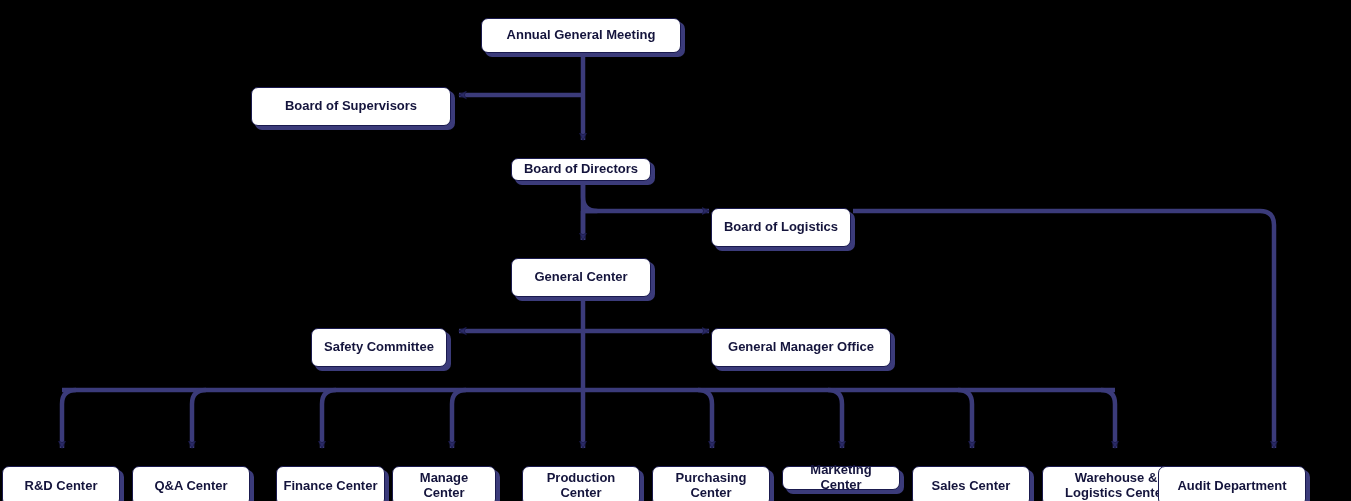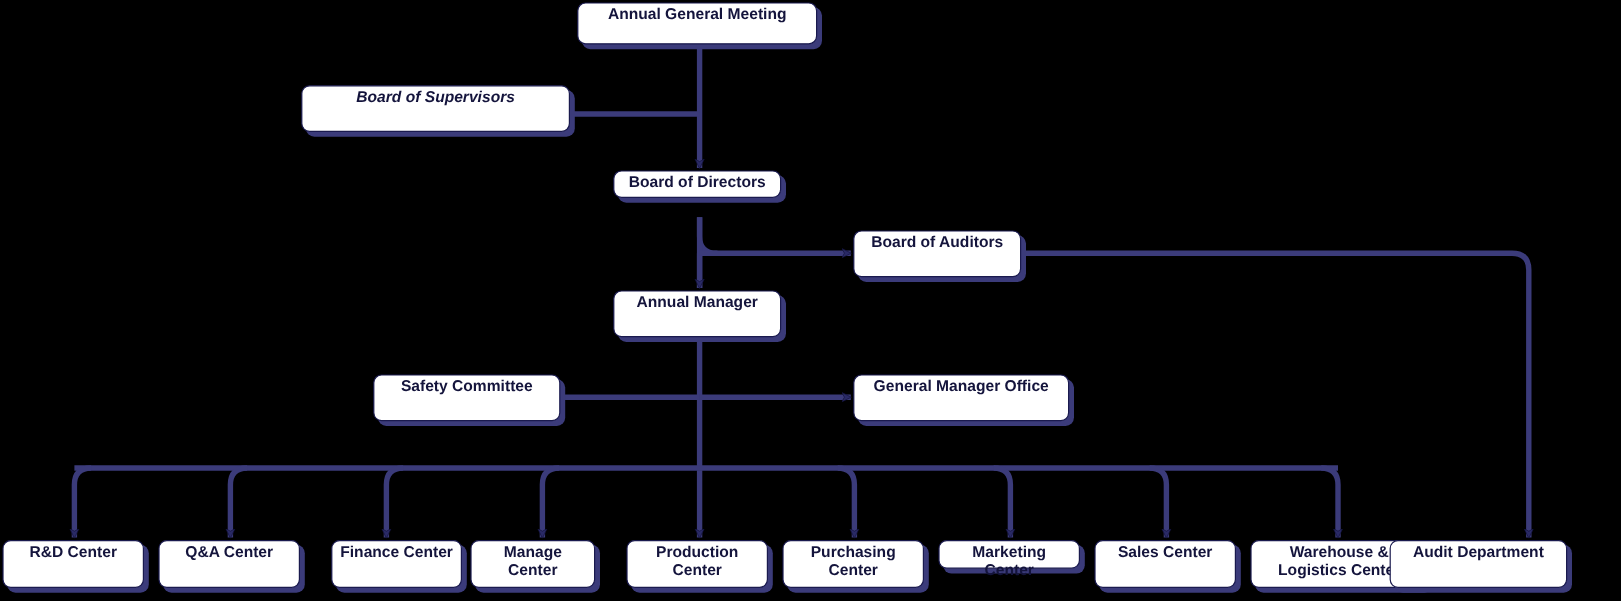--- a/index.html
+++ b/index.html
@@ -13,28 +13,30 @@
   #wires{position:absolute;left:0;top:0;width:1351px;height:501px;z-index:1;}
 
   .node{
     position:absolute;
     z-index:2;
     background:#ffffff;
     border:1px solid #1a1a4e;
     border-radius:7px;
     box-shadow:4px 4px 0 0 #3b3b7a;
     display:flex;
+    align-items:center;
     justify-content:center;
     text-align:center;
     color:#14143c;
     font-size:13px;
     font-weight:bold;
     line-height:1.15;
     box-sizing:border-box;
     padding:2px 6px;
+    margin-top:16px;
   }
   .node .lbl{display:block;width:100%;}
 </style>
 </head>
 <body>
 
 <div id="chart">
 
   <svg id="wires" viewBox="0 0 1351 501" xmlns="http://www.w3.org/2000/svg">
     <defs>
@@ -73,33 +75,33 @@
       <path d="M1101,390 Q1115,390 1115,404 L1115,448" marker-end="url(#ah)"></path>
 
       <path d="M853,211 L1260,211 Q1274,211 1274,225 L1274,448" marker-end="url(#ah)"></path>
     </g>
   </svg>
 
   <div id="nodes">
       <div class="node" style="left: 481px; top: 2px; width: 200px; height: 35px;">
         <span class="lbl">Annual General Meeting</span>
       </div>
-      <div class="node" style="left: 251px; top: 71px; width: 224px; height: 39px; font-style: italic;">
+      <div class="node" style="left: 251px; top: 71px; width: 200px; height: 39px;">
         <span class="lbl">Board of Supervisors</span>
       </div>
       <div class="node" style="left: 511px; top: 142px; width: 140px; height: 23px;">
         <span class="lbl">Board of Directors</span>
       </div>
       <div class="node" style="left: 711px; top: 192px; width: 140px; height: 39px;">
-        <span class="lbl">Board of Auditors</span>
+        <span class="lbl">Board of Logistics</span>
       </div>
       <div class="node" style="left: 511px; top: 242px; width: 140px; height: 39px;">
-        <span class="lbl">Annual Manager</span>
+        <span class="lbl">General Center</span>
       </div>
-      <div class="node" style="left: 311px; top: 312px; width: 156px; height: 39px;">
+      <div class="node" style="left: 311px; top: 312px; width: 136px; height: 39px;">
         <span class="lbl">Safety Committee</span>
       </div>
       <div class="node" style="left: 711px; top: 312px; width: 180px; height: 39px;">
         <span class="lbl">General Manager Office</span>
       </div>
       <div class="node" style="left: 2px; top: 450px; width: 118px; height: 40px;">
         <span class="lbl">R&amp;D Center</span>
       </div>
       <div class="node" style="left: 132px; top: 450px; width: 118px; height: 40px;">
         <span class="lbl">Q&amp;A Center</span>

